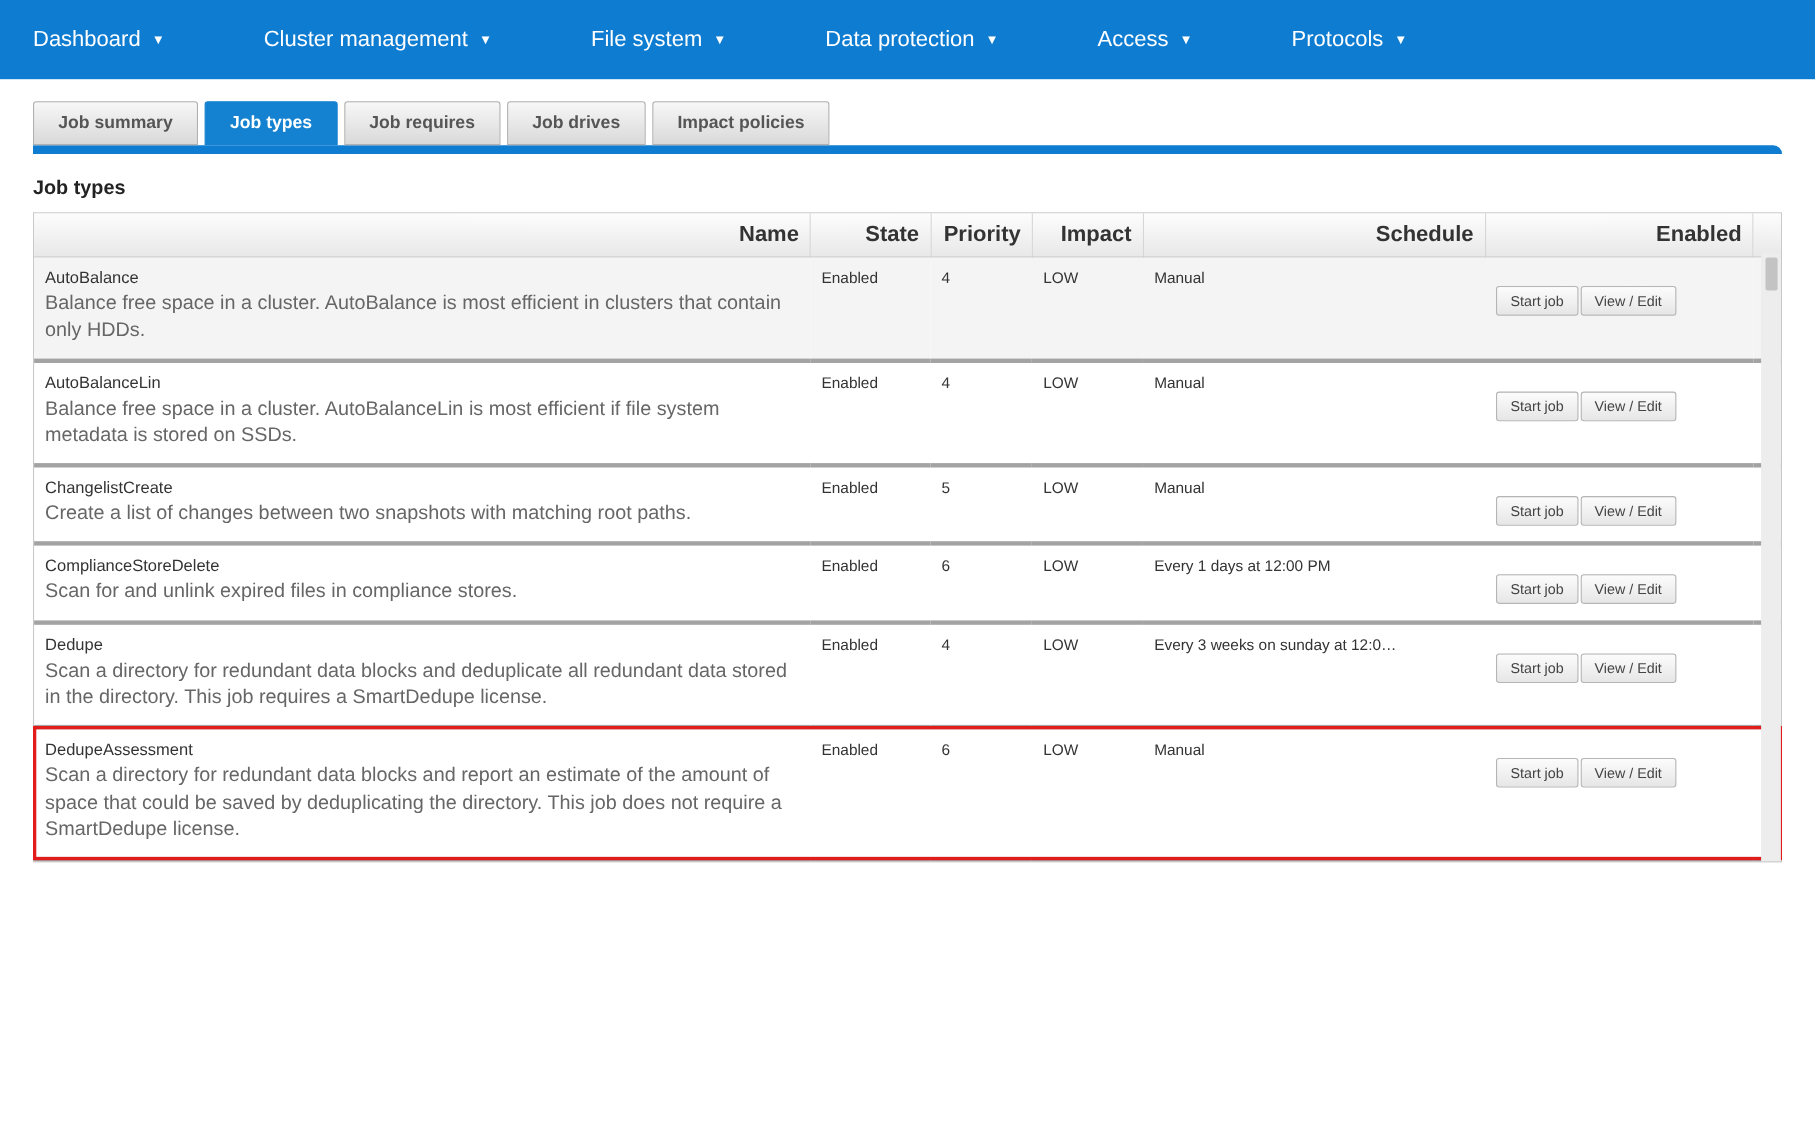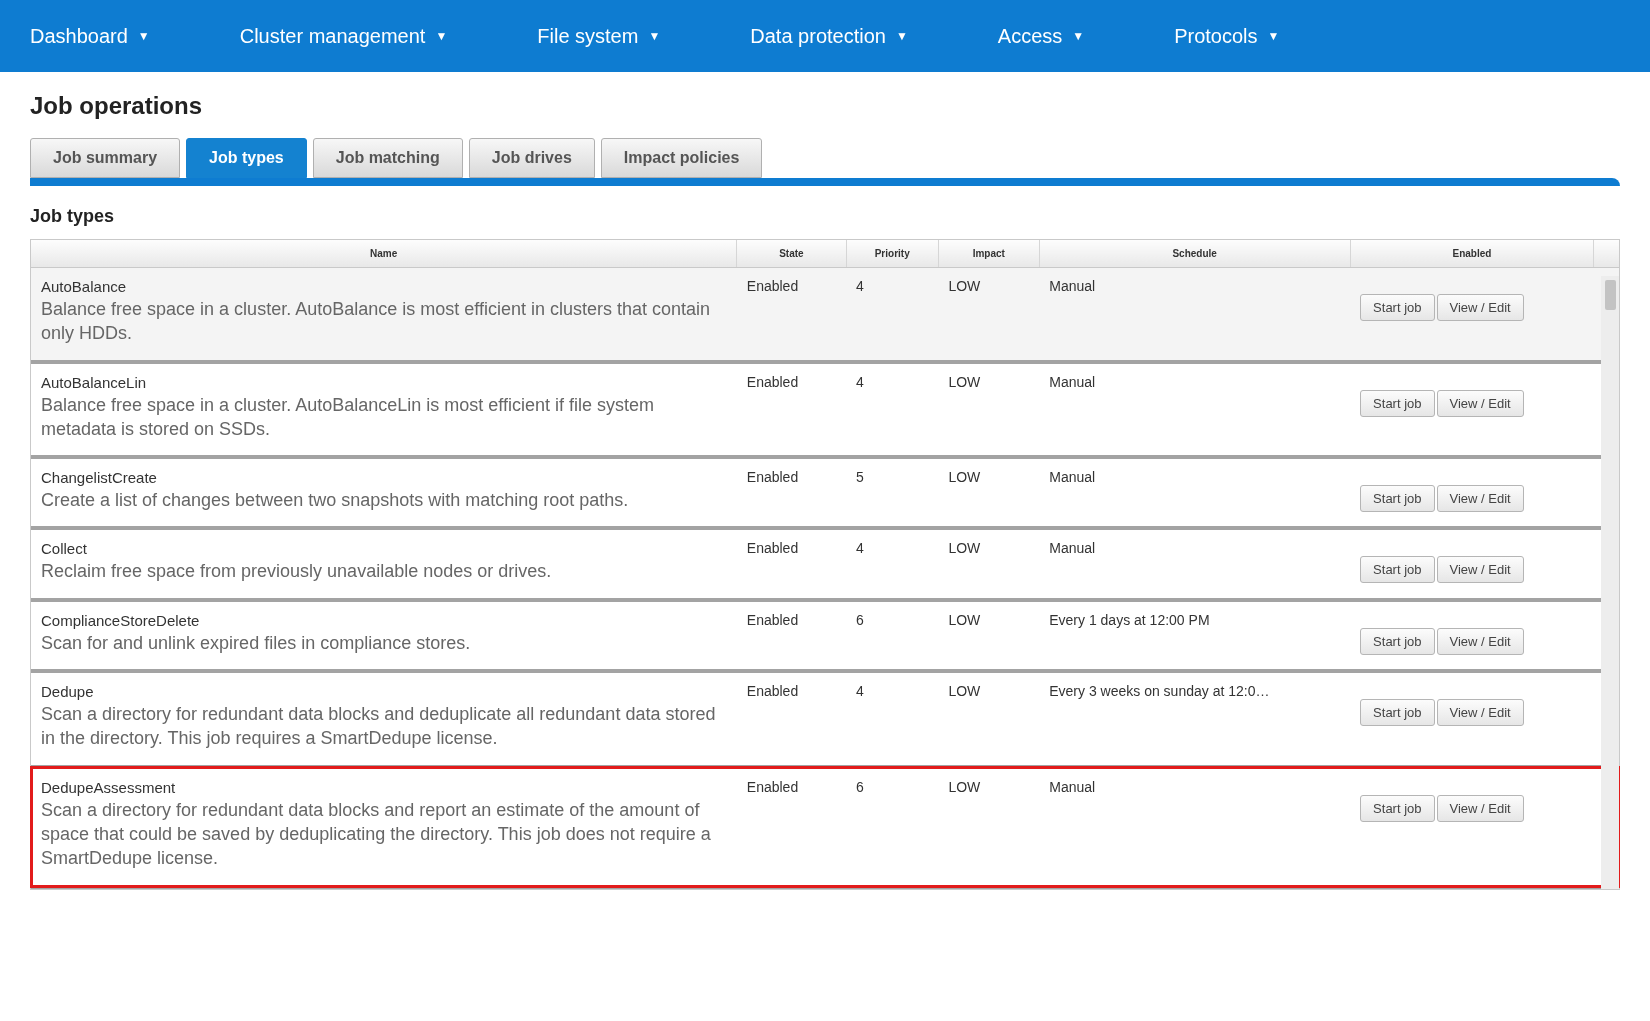--- a/index.html
+++ b/index.html
@@ -59,24 +59,24 @@
 .table-wrap {
   border: 1px solid #c9c9c9;
   position: relative;
 }
 
 table { width: 100%; border-collapse: collapse; table-layout: fixed; }
 thead th {
   background: linear-gradient(#fdfdfd, #e8e8e8);
   border-bottom: 1px solid #c9c9c9;
   border-right: 1px solid #d6d6d6;
-  text-align: center;
+  text-align: right;
   padding: 8px 10px;
   font-weight: bold;
-  font-size: 10px;
+  font-size: 20px;
   color: #333;
 }
 thead th:last-child { border-right: none; }
 
 tbody tr { border-bottom: 4px solid #a3a3a3; }
 tbody tr.alt { background: #f4f4f4; }
 tbody td { padding: 10px 10px 14px 10px; vertical-align: top; font-size: 14px; }
 
 .job-name { color: #333; font-size: 15px; }
 .job-desc { color: #666; font-size: 18px; margin-top: 2px; line-height: 1.35; }
@@ -157,26 +157,25 @@
       <span>Access</span>
       <span class="caret">▼</span>
     </div>
     <div class="top-nav-item">
       <span>Protocols</span>
       <span class="caret">▼</span>
     </div>
   </div>
 
 <div class="page-content">
-  <div class="page-title">Job operations</div>
 
   <div class="tab-bar" id="tab-container">
       <div class="tab">Job summary</div>
       <div class="tab active">Job types</div>
-      <div class="tab">Job matching</div>
+      <div class="tab">Job requires</div>
       <div class="tab">Job drives</div>
       <div class="tab">Impact policies</div>
     </div>
   <div class="tab-underline"></div>
 
   <div class="section-title">Job types</div>
 
   <div class="table-wrap">
     <table>
       <colgroup>
@@ -231,32 +230,20 @@
             </td>
             <td>Enabled</td>
             <td>5</td>
             <td>LOW</td>
             <td>Manual</td>
             <td class="actions-cell"><button class="btn">Start job</button><button class="btn">View / Edit</button></td>
             <td></td>
           </tr>
           <tr>
             <td>
-              <div class="job-name">Collect</div>
-              <div class="job-desc">Reclaim free space from previously unavailable nodes or drives.</div>
-            </td>
-            <td>Enabled</td>
-            <td>4</td>
-            <td>LOW</td>
-            <td>Manual</td>
-            <td class="actions-cell"><button class="btn">Start job</button><button class="btn">View / Edit</button></td>
-            <td></td>
-          </tr>
-          <tr>
-            <td>
               <div class="job-name">ComplianceStoreDelete</div>
               <div class="job-desc">Scan for and unlink expired files in compliance stores.</div>
             </td>
             <td>Enabled</td>
             <td>6</td>
             <td>LOW</td>
             <td>Every 1 days at 12:00 PM</td>
             <td class="actions-cell"><button class="btn">Start job</button><button class="btn">View / Edit</button></td>
             <td></td>
           </tr>

